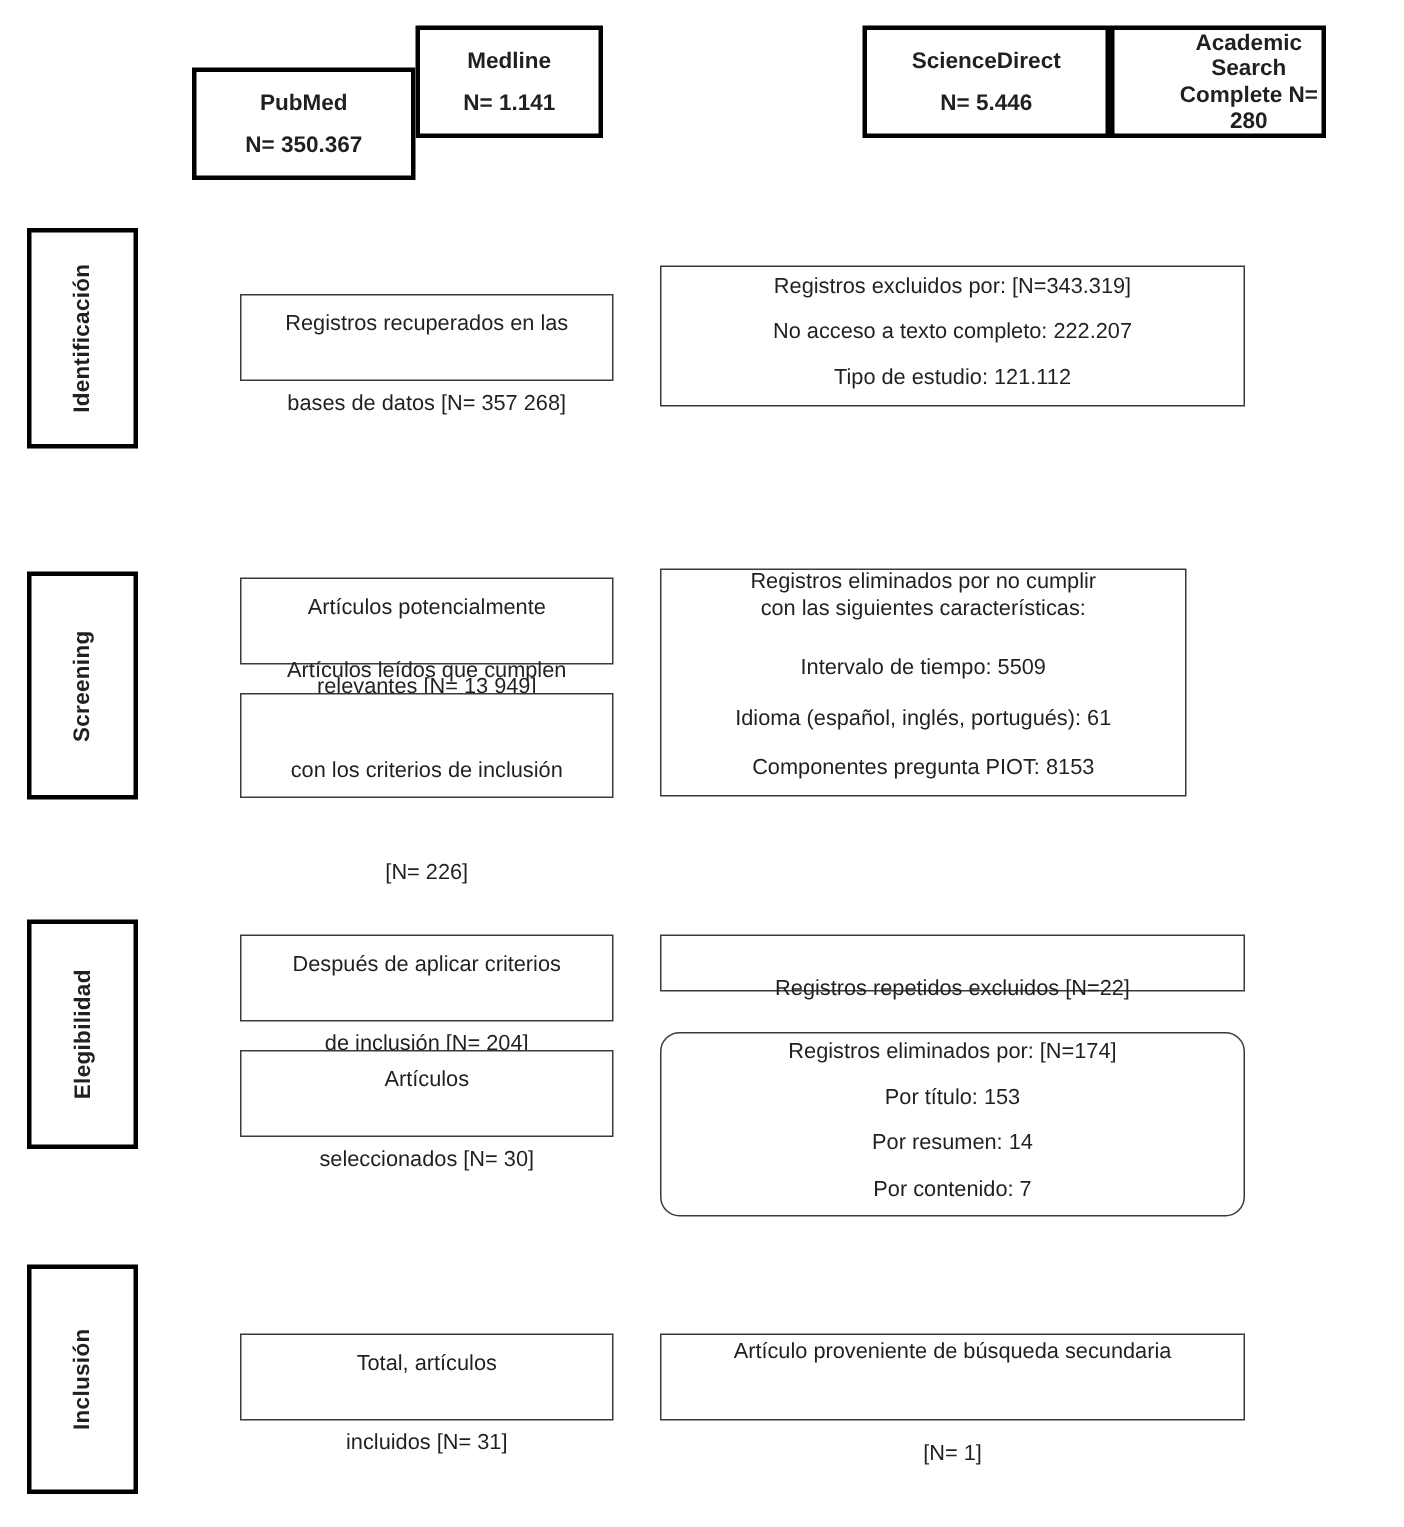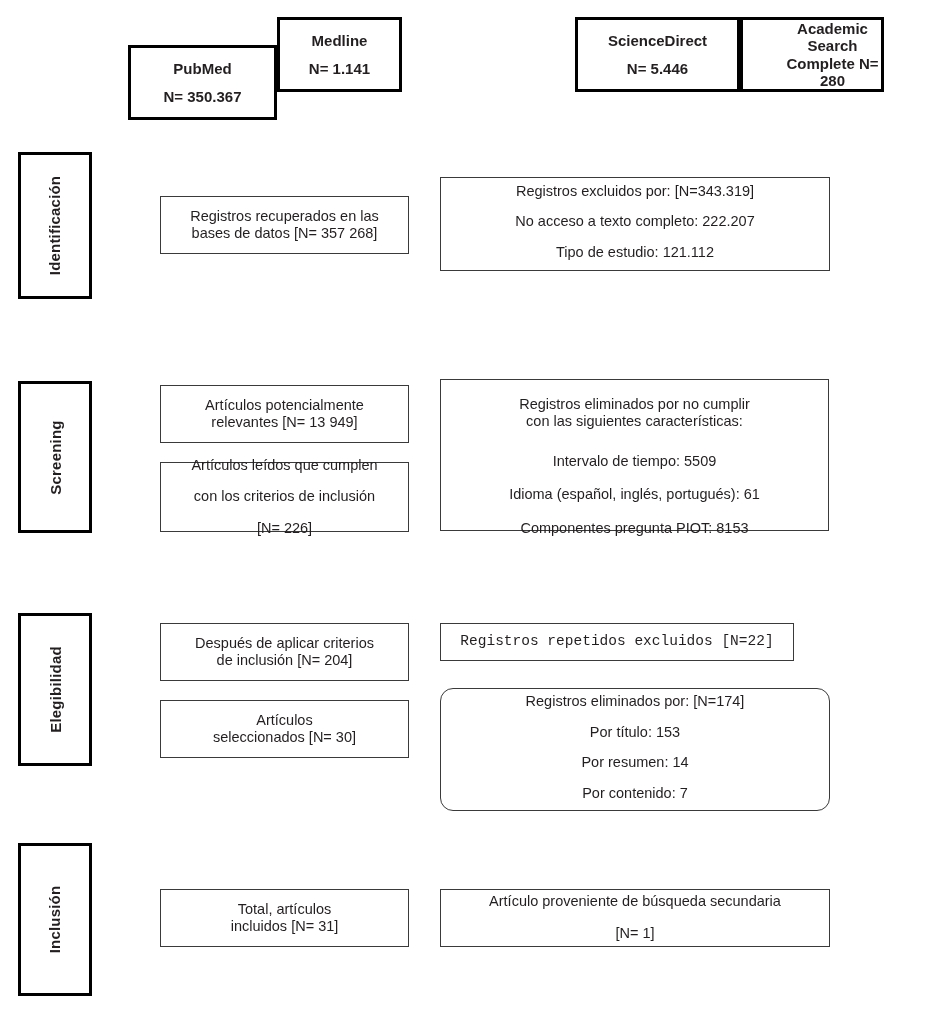--- a/index.html
+++ b/index.html
@@ -56,20 +56,21 @@
   .content-box {
     border: 1.6px solid #3a3a3a;
     font-size: 14.5px;
     line-height: 1.35;
     flex-direction: column;
     padding: 16px 8px;
   }
   .content-box .ln {
     display: block;
     white-space: nowrap;
+    margin-top: 36px;
   }
   .content-box.tight .ln {
     line-height: 1.2;
   }
   .content-box.spaced .ln {
     margin: 5.5px 0;
   }
   .content-box.spaced .ln.first {
     margin-top: 2px;
   }
@@ -135,39 +136,39 @@
     <span class="ln">Artículos potencialmente</span>
     <span class="ln">relevantes [N= 13 949]</span>
   </div>
 
   <div class="box content-box tight" style="left:160px; top:462px; width:249px; height:70px;gap:14px;">
     <span class="ln">Artículos leídos que cumplen</span>
     <span class="ln">con los criterios de inclusión</span>
     <span class="ln">[N= 226]</span>
   </div>
 
-  <div class="box content-box head2" style="left:440px; top:379px; width:389px; height:152px;justify-content:space-between;">
+  <div class="box content-box head2" style="left:440px; top:379px; width:351px; height:152px;">
     <span class="ln hd">Registros eliminados por no cumplir</span>
     <span class="ln hd" style="margin-bottom:14px;">con las siguientes características:</span>
     <span class="ln" style="margin:7px 0;">Intervalo de tiempo: 5509</span>
     <span class="ln" style="margin:7px 0;">Idioma (español, inglés, portugués): 61</span>
     <span class="ln" style="margin:7px 0;">Componentes pregunta PIOT: 8153</span>
   </div>
 
   <div class="box content-box tight" style="left:160px; top:623px; width:249px; height:58px;">
     <span class="ln">Después de aplicar criterios</span>
     <span class="ln">de inclusión [N= 204]</span>
   </div>
 
   <div class="box content-box tight" style="left:160px; top:700px; width:249px; height:58px;">
     <span class="ln">Artículos</span>
     <span class="ln">seleccionados [N= 30]</span>
   </div>
 
-  <div class="box content-box" style="left:440px; top:623px; width:354px; height:38px;font-family:Liberation Mono, monospace;">
+  <div class="box content-box" style="left:440px; top:623px; width:390px; height:38px;">
     <span class="ln">Registros repetidos excluidos [N=22]</span>
   </div>
 
   <div class="box content-box spaced" style="left:440px; top:688px; width:390px; height:123px;border-radius:13px;">
     <span class="ln first">Registros eliminados por: [N=174]</span>
     <span class="ln">Por título: 153</span>
     <span class="ln">Por resumen: 14</span>
     <span class="ln">Por contenido: 7</span>
   </div>
 

